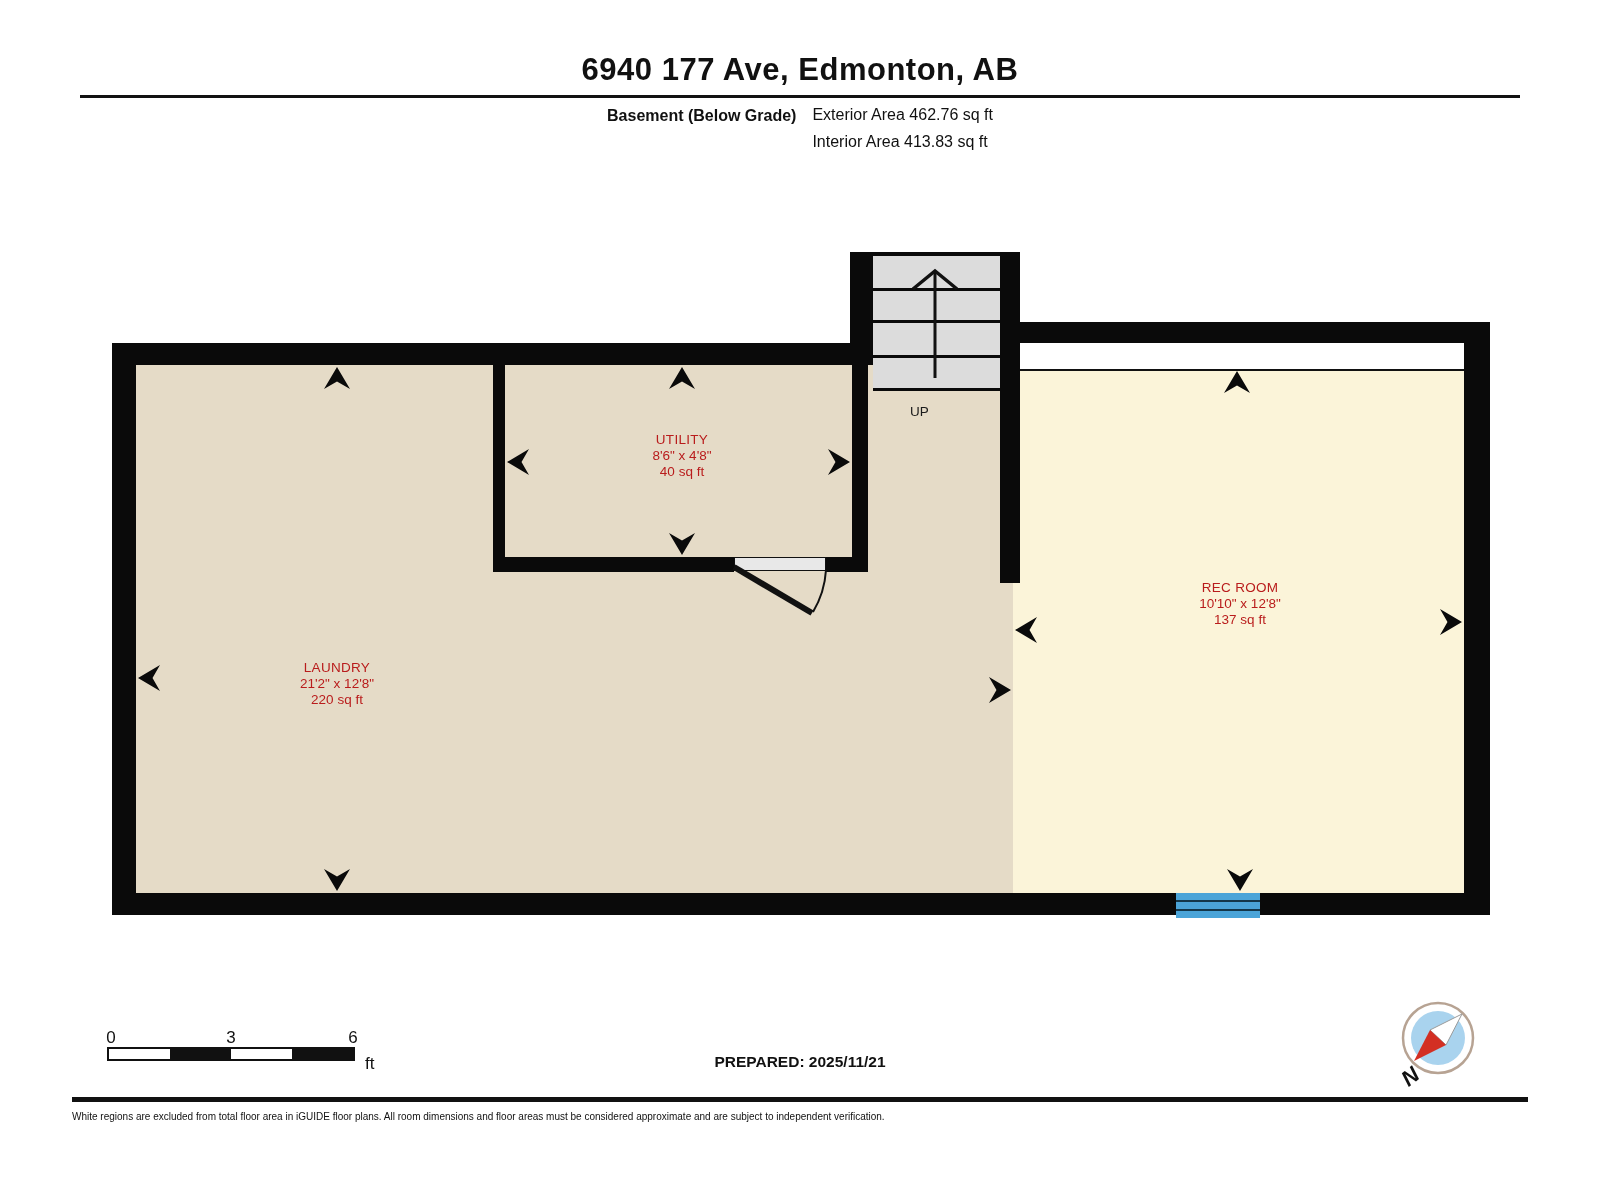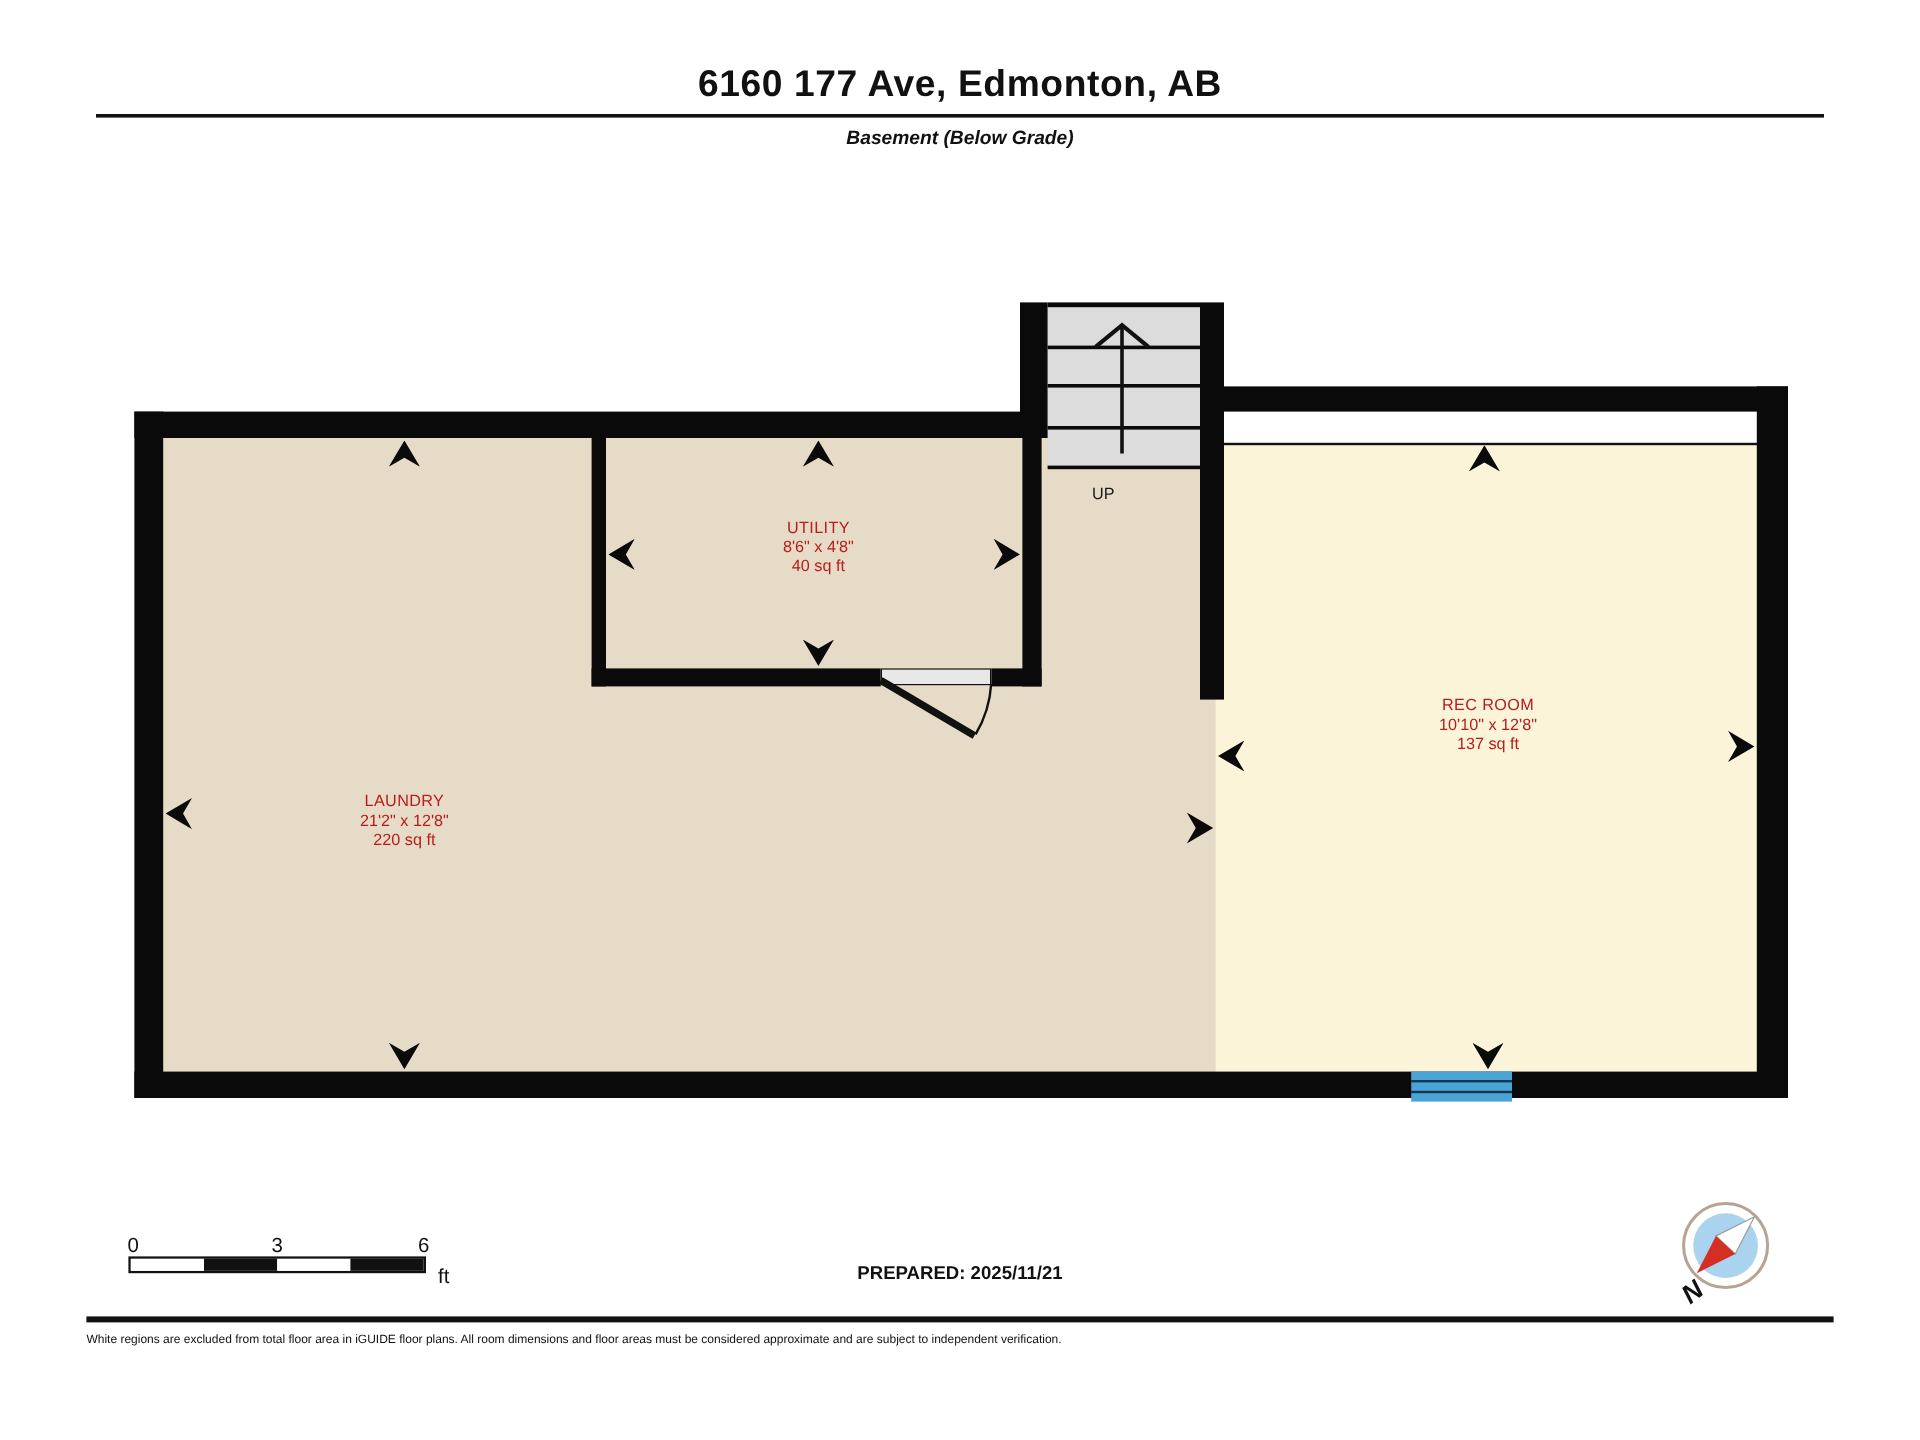--- a/index.html
+++ b/index.html
@@ -2,21 +2,21 @@
 <html><head>
 <meta charset="utf-8">
 <style>
   html,body{margin:0;padding:0;background:#ffffff;}
   body{width:1600px;height:1200px;position:relative;font-family:"Liberation Sans",sans-serif;color:#111;overflow:hidden;}
   .abs{position:absolute;}
   
   .title{top:52px;left:0;width:1600px;text-align:center;font-size:31px;font-weight:700;letter-spacing:0.5px;}
   .title-rule{top:95px;left:80px;width:1440px;height:3px;background:#111;}
   .subhead{top:106px;left:0;width:1600px;display:flex;justify-content:center;align-items:flex-start;gap:16px;font-size:16px;}
-  .floor-label{font-weight:700;padding-top:1px;font-style:italic;}
+  .floor-label{font-weight:700;padding-top:1px;}
   .area-col{display:flex;flex-direction:column;gap:9px;}
   
   .fill{position:absolute;}
   .laundry-fill{left:124px;top:355px;width:895px;height:550px;background:var(--beige);}
   .rec-fill{left:1013px;top:345px;width:462px;height:560px;background:var(--cream);}
   .excluded-strip{left:1018px;top:343px;width:448px;height:26px;background:#ffffff;border-bottom:2px solid #111;}
   .stairs-fill{left:873px;top:254px;width:127px;height:136px;background:var(--stairgray);}
   
   .wall{position:absolute;background:var(--wall);}
   
@@ -46,24 +46,28 @@
   
   .prepared{top:1053px;left:0;width:1600px;text-align:center;font-size:15.5px;font-weight:700;}
   .footer-rule{top:1097px;left:72px;width:1456px;height:5px;background:#111;}
   .disclaimer{top:1111px;left:72px;width:1480px;font-size:10px;}
   
   .compass{left:1392px;top:998px;width:110px;height:100px;}
 </style>
 </head>
 <body style="--wall: #0a0a0a; --beige: #e5dbc7; --cream: #fbf4d9; --stairgray: #dcdcdc; --winblue: #4ba4d8;">
 
-<div class="abs title">6160 177 Ave, Edmonton, AB</div>
+<div class="abs title">6940 177 Ave, Edmonton, AB</div>
 <div class="abs title-rule"></div>
 <div class="abs subhead">
   <div class="floor-label">Basement (Below Grade)</div>
+  <div class="area-col">
+    <div>Exterior Area 462.76 sq ft</div>
+    <div>Interior Area 413.83 sq ft</div>
+  </div>
 </div>
 
 <div>
 
   <div class="fill laundry-fill"></div>
   <div class="fill rec-fill"></div>
   <div class="fill excluded-strip"></div>
   <div class="fill stairs-fill"></div>
 
   <div class="tread" style="top:288px"></div>

